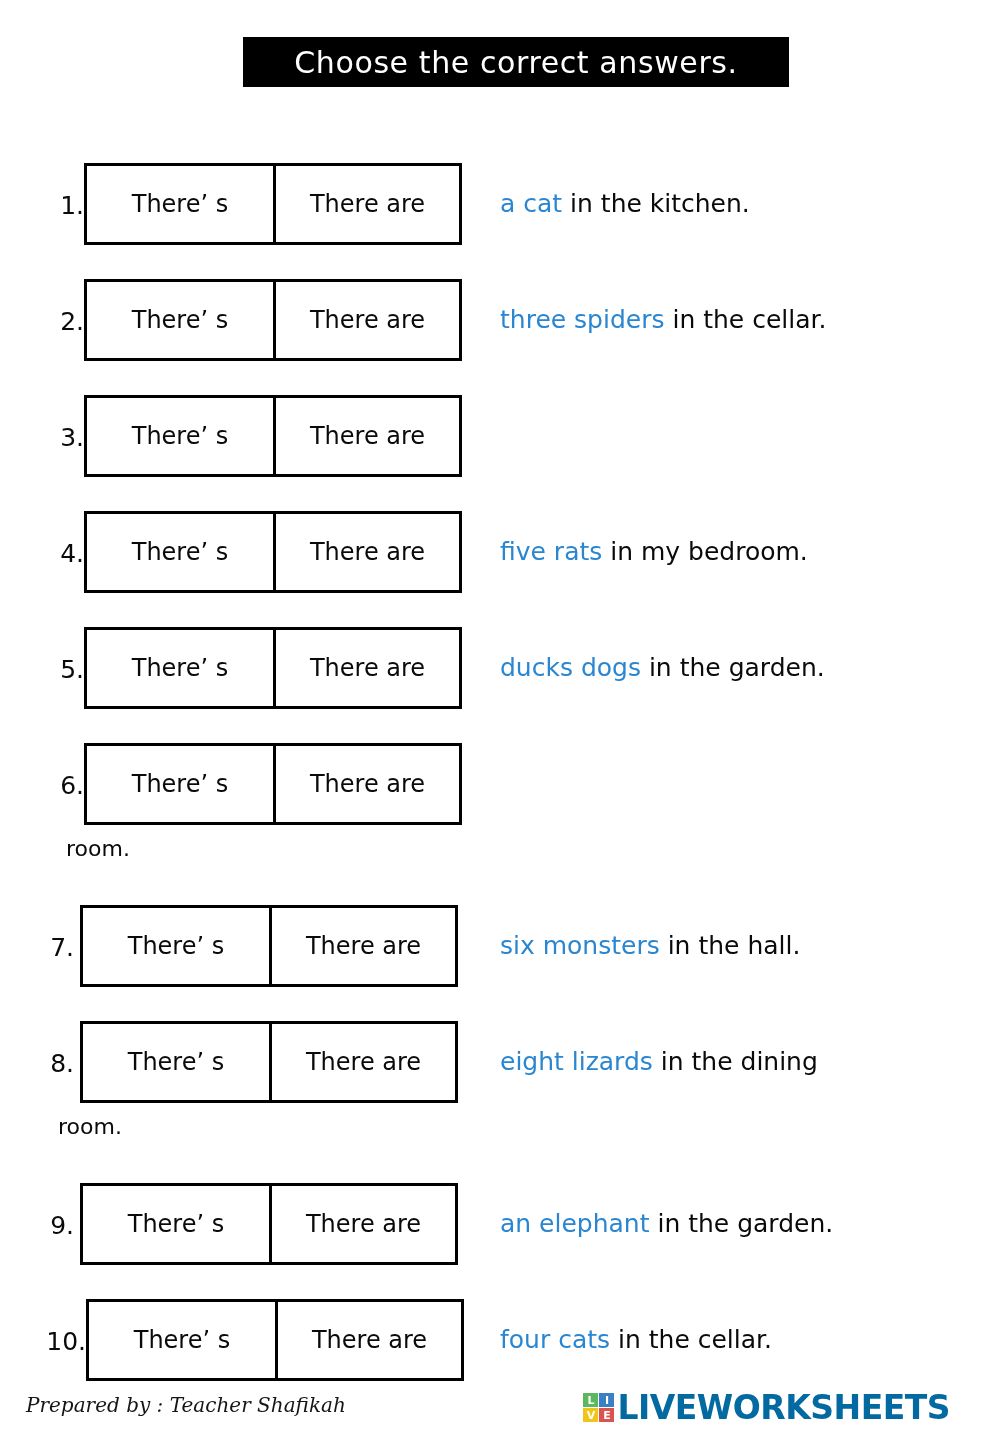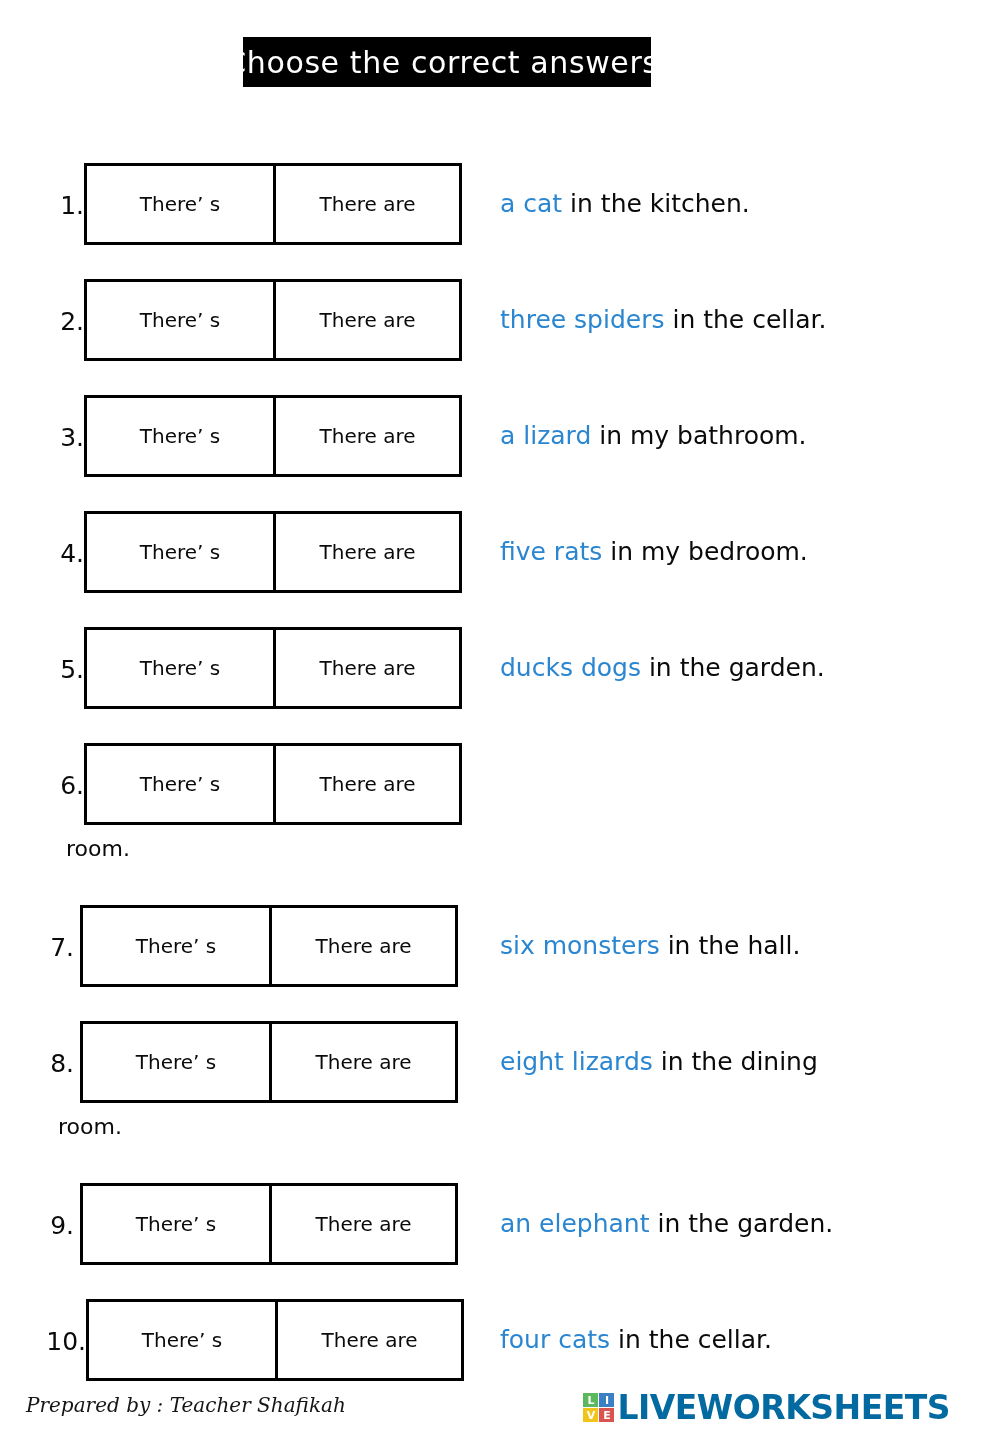--- a/index.html
+++ b/index.html
@@ -13,21 +13,21 @@
     position: relative;
     font-family: "DejaVu Sans", sans-serif;
     overflow: hidden;
   }
 
   
   #title-banner {
     position: absolute;
     left: 243px;
     top: 37px;
-    width: 408px;
+    width: 546px;
     height: 50px;
     background: #000000;
     display: flex;
     align-items: center;
     justify-content: center;
   }
   #title-banner .title-text {
     color: #ffffff;
     font-size: 30px;
     font-family: "DejaVu Sans", sans-serif;
@@ -72,21 +72,21 @@
     border: 3px solid #000000;
     box-sizing: border-box;
     display: flex;
     background: #ffffff;
   }
   .choice-cell {
     flex: 1 1 50%;
     display: flex;
     align-items: center;
     justify-content: center;
-    font-size: 20px;
+    font-size: 24px;
     color: #0a0a0a;
     font-family: "DejaVu Sans", sans-serif;
     white-space: pre;
     box-sizing: border-box;
   }
   .choice-cell.second {
     border-left: 3px solid #000000;
   }
 
   .sentence {
@@ -196,21 +196,20 @@
         <div class="choice-cell second">There are</div>
       </div>
       <div class="sentence"><span class="blue">three spiders</span><span> in the cellar.</span></div>
     </div>
     <div class="question-row">
       <div class="q-number">3.</div>
       <div class="choice-box">
         <div class="choice-cell first">There’ s</div>
         <div class="choice-cell second">There are</div>
       </div>
-      <div class="sentence"><span class="blue">a lizard</span><span> in my bathroom.</span></div>
     </div>
     <div class="question-row">
       <div class="q-number">4.</div>
       <div class="choice-box">
         <div class="choice-cell first">There’ s</div>
         <div class="choice-cell second">There are</div>
       </div>
       <div class="sentence"><span class="blue">five rats</span><span> in my bedroom.</span></div>
     </div>
     <div class="question-row">

